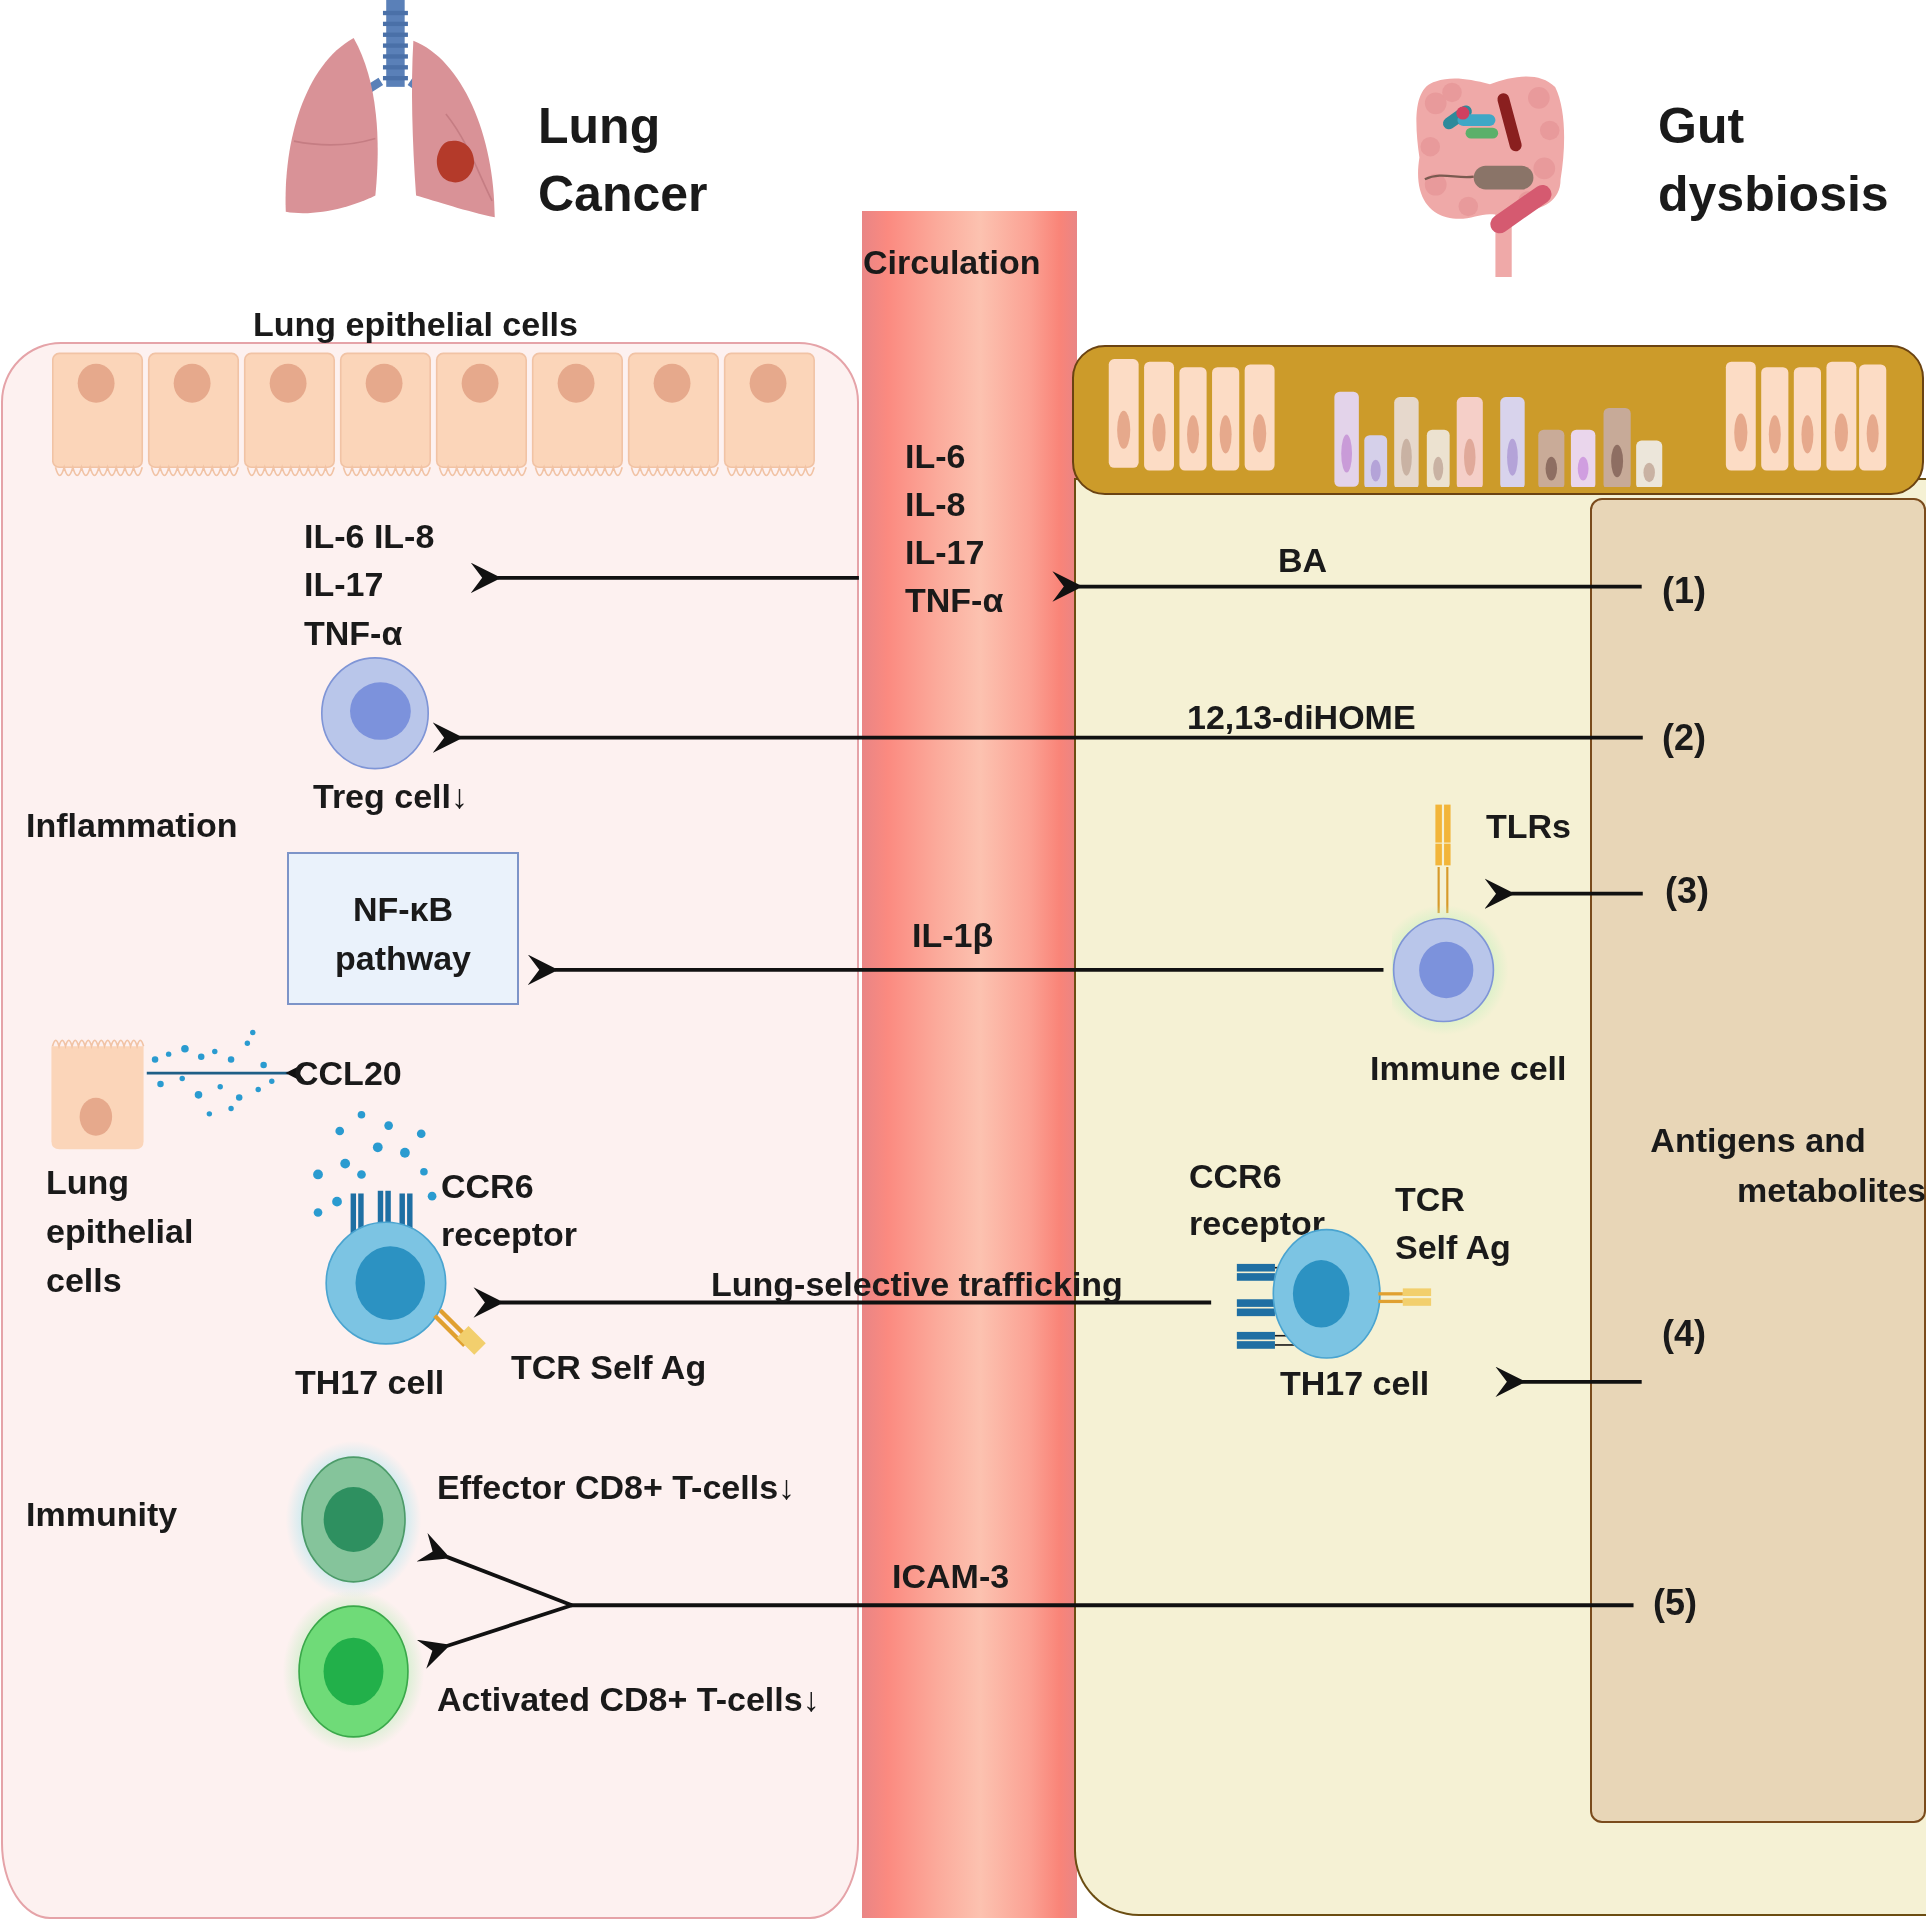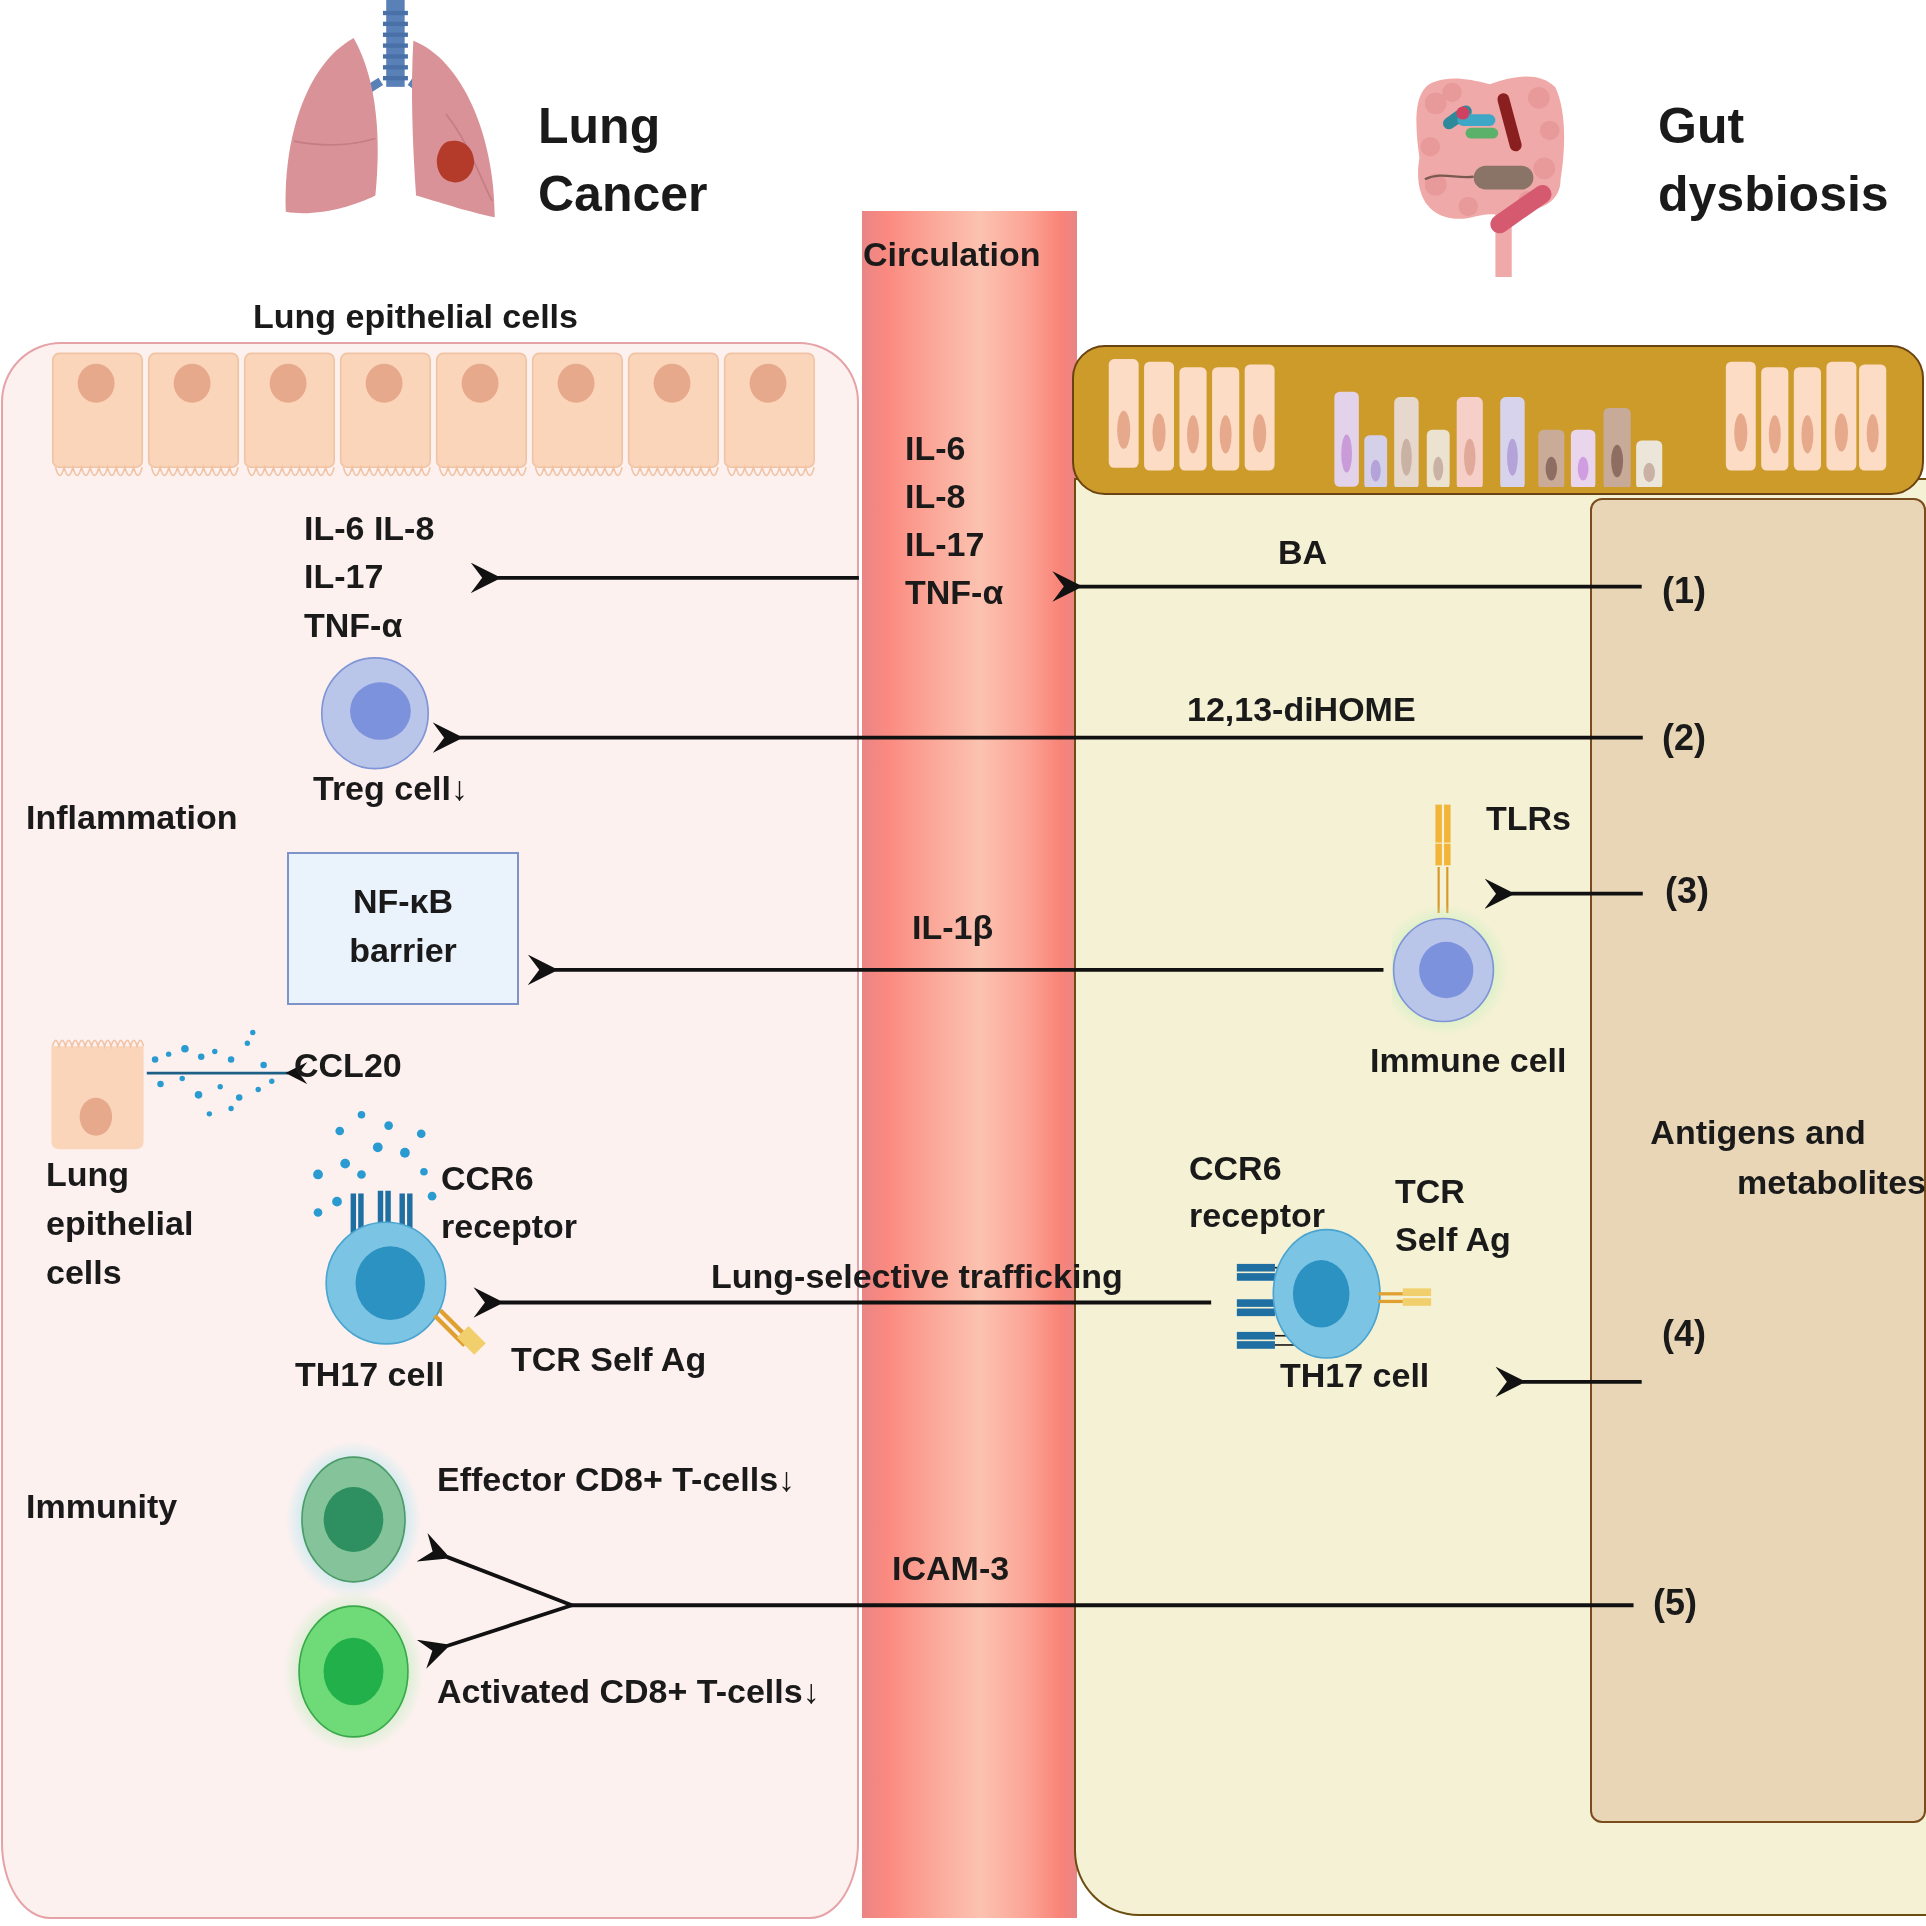--- a/index.html
+++ b/index.html
@@ -2,21 +2,21 @@
 <html style="font-size:8.7px"><head>
 <meta charset="utf-8">
 <style>
   html, body { margin:0; padding:0; background:#ffffff; }
   body { width:1926px; height:1926px; position:relative; overflow:hidden;
          font-family:"Liberation Sans", "DejaVu Sans", sans-serif; color:#1a1a1a; }
   .abs { position:absolute; }
   .t { position:absolute; font-weight:bold; white-space:nowrap; line-height:1.15; }
   .t-xl { font-size:50px; }
   .t-lg { font-size:36px; }
-  .t-md { font-size:34px; }
+  .t-md { font-size:34px;margin-top:8px; }
   #diagram { position:absolute; left:0; top:0; width:1764px; height:1926px; }
 
   
   .lung-panel { left:1.1px; top:342px; width:858px; height:1577px; background:#fdf1f0;
                 border:2.2px solid #e5a3a8; border-radius:60px 60px 49px 49px / 60px 60px 76px 76px; box-sizing:border-box; }
   .circulation { left:862px; top:211px; width:215px; height:1707px;
                  background:linear-gradient(90deg,#e98585 0%,#fb8a80 12%,#fbaa9b 35%,#fcc2b0 55%,#fba294 78%,#f98478 92%,#e98585 100%); }
   .gut-panel { left:1074px; top:478px; width:852px; height:1438px; background:#f5f1d4;
                border:2.2px solid #6b4d12; border-right:none; border-radius:0 0 0 65px; box-sizing:border-box; }
   .gut-barrier { left:1072px; top:345px; width:852px; height:150px; background:#cc9b2a;
@@ -238,21 +238,21 @@
 
   <svg class="abs" style="left:318px;top:655px;width:114px;height:117px" viewBox="0 0 210 215">
     <ellipse cx="105" cy="107" rx="98" ry="102" fill="#b9c6ea" stroke="#7f95d6" stroke-width="3"></ellipse>
     <ellipse cx="115" cy="103" rx="56" ry="53" fill="#7c92dc"></ellipse>
   </svg>
   <div class="t t-md" style="left:313px;top:769px">Treg cell↓</div>
   <div class="t t-md" style="left:26px;top:798px">Inflammation</div>
 
   <div class="abs nfkb-box"></div>
   <div class="t t-md" style="left:287px;top:882px;width:232px;text-align:center">NF-κB</div>
-  <div class="t t-md" style="left:287px;top:931px;width:232px;text-align:center">barrier</div>
+  <div class="t t-md" style="left:287px;top:931px;width:232px;text-align:center">pathway</div>
 
   <svg class="abs" style="left:46px;top:1030px;width:103px;height:122px" viewBox="0 0 190 225">
     <path d="M 10 30 L 180 30 L 180 205 Q 180 220 165 220 L 25 220 Q 10 220 10 205 Z" fill="#fbd5b9"></path>
     <path d="M 12 30 q 6 -22 12 0 q 6 -22 12 0 q 6 -22 12 0 q 6 -22 12 0 q 6 -22 12 0 q 6 -22 12 0 q 6 -22 12 0 q 6 -22 12 0 q 6 -22 12 0 q 6 -22 12 0 q 6 -22 12 0 q 6 -22 12 0 q 6 -22 12 0 q 6 -22 12 0" stroke="#f1c3a5" stroke-width="3" fill="none"></path>
     <ellipse cx="92" cy="160" rx="30" ry="35" fill="#e6a98c"></ellipse>
   </svg>
   <svg class="abs" style="left:144px;top:1027px;width:147px;height:95px" viewBox="0 0 270 175">
     <g fill="#2a9bd0">
       <circle cx="20" cy="60" r="6"></circle>
         <circle cx="45" cy="50" r="5"></circle>

